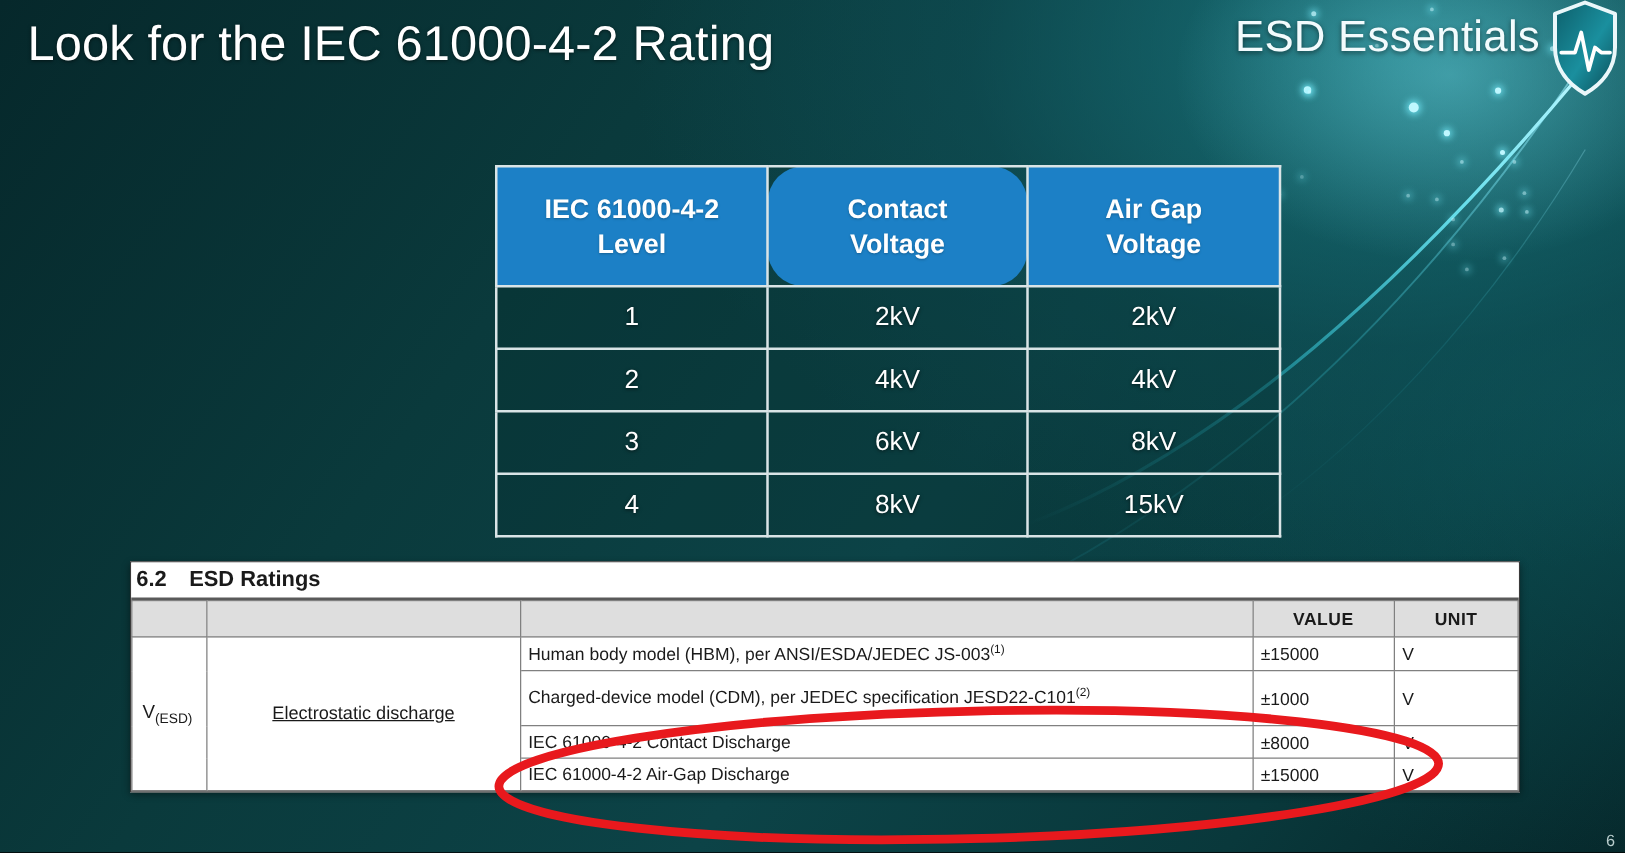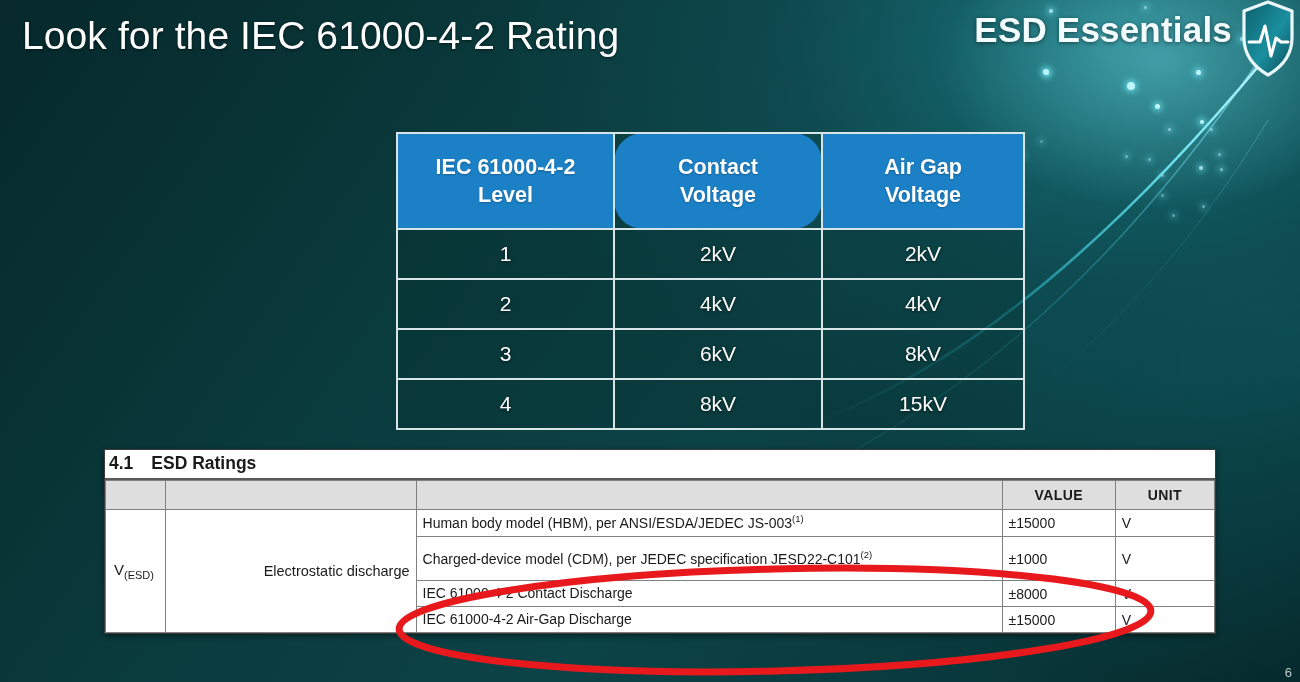--- a/index.html
+++ b/index.html
@@ -44,21 +44,21 @@
     color: #ffffff;
     letter-spacing: 0.1px;
     text-shadow: 0 1px 3px rgba(0,0,0,0.55);
     white-space: nowrap;
   }
   .brand {
     position: absolute;
     right: 68px;
     top: 10px;
     font-size: 35px;
-    font-weight: 700;
+    font-weight: 400;
     color: #f2fbfd;
     letter-spacing: 0.2px;
     text-shadow: 0 1px 4px rgba(0,0,0,0.5);
     white-space: nowrap;
   }
   .brand-logo {
     position: absolute;
     right: 4px;
     top: 0px;
     width: 56px;
@@ -141,21 +141,21 @@
     height: 22px;
   }
   .col-sym   { width: 60px; }
   .col-param { width: 250px; }
   .col-desc  { width: 585px; }
   .col-value { width: 113px; }
   .col-unit  { width: 99px; }
 
   .ds-table .sym  { font-size: 15px; text-align: left; padding-left: 8px; white-space: nowrap; }
   .ds-table .sym sub { font-size: 11px; }
-  .ds-table .param { font-size: 14.5px; text-align: right; }
+  .ds-table .param { font-size: 14.5px; text-align: center; text-decoration: underline; }
   .ds-table .desc  { text-align: left; font-size: 14px; line-height: 1.28; }
   .ds-table .desc sup { font-size: 9.5px; }
   .ds-table .val, .ds-table .unit { font-size: 14px; }
 
   .row-h1 { height: 27px; }
   .row-h2 { height: 44px; }
   .row-h3 { height: 26px; }
 
   
   .annotation {
@@ -284,21 +284,21 @@
       <tr>
         <td>4</td>
         <td>8kV</td>
         <td>15kV</td>
       </tr>
     </tbody>
   </table>
 
   <div class="datasheet">
     <div class="ds-section">
-      <span>4.1</span>
+      <span>6.2</span>
       <span>ESD Ratings</span>
     </div>
     <table class="ds-table">
       <colgroup>
         <col class="col-sym">
           <col class="col-param">
           <col class="col-desc">
           <col class="col-value">
           <col class="col-unit">
       </colgroup>

